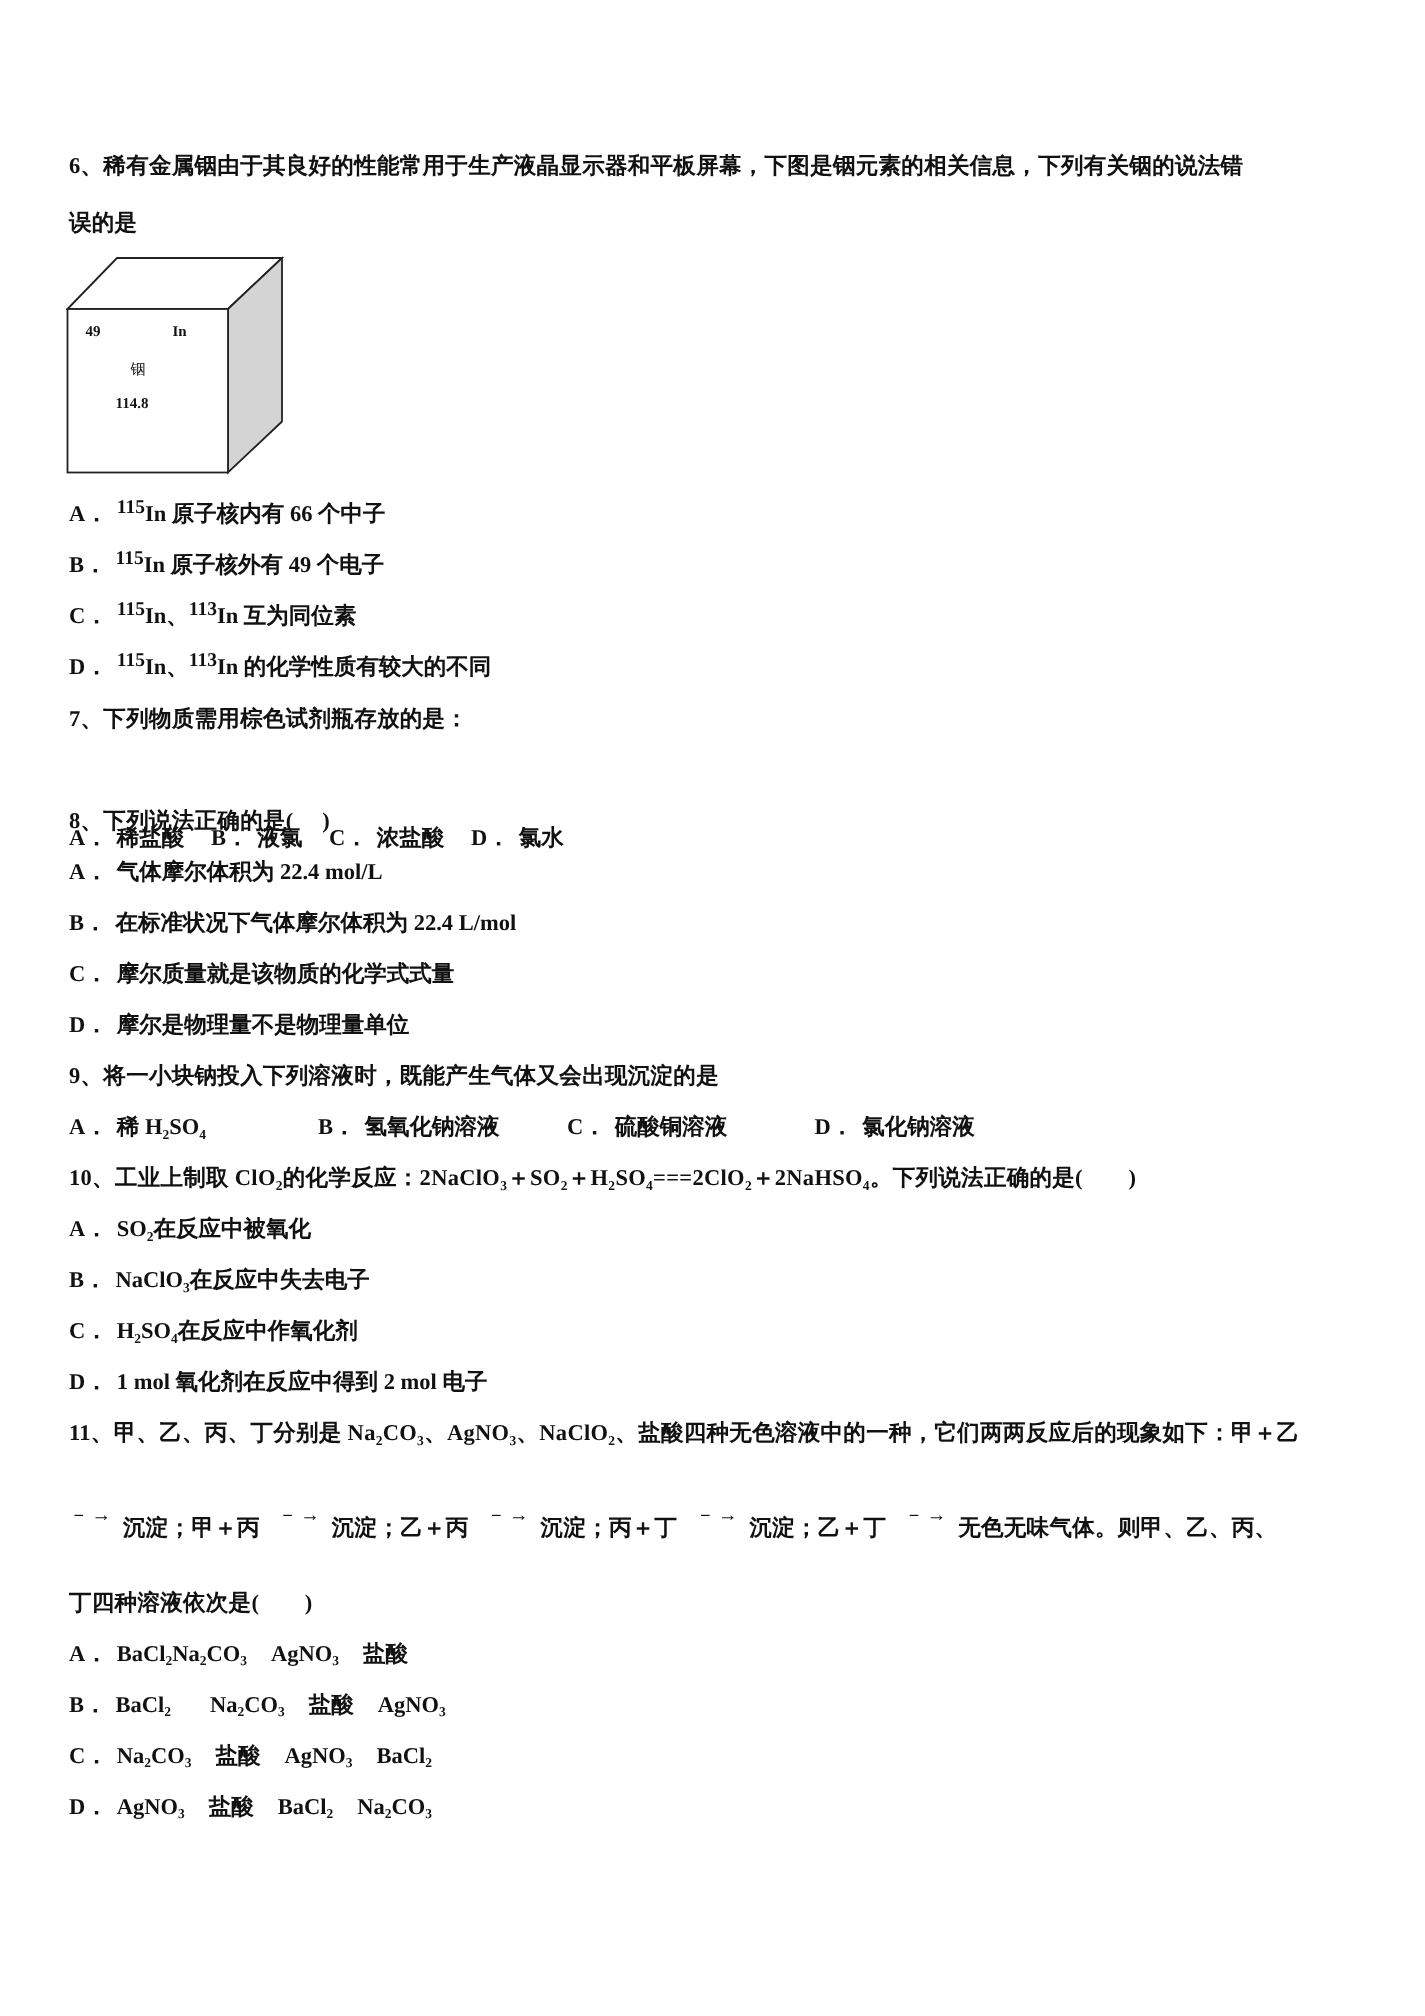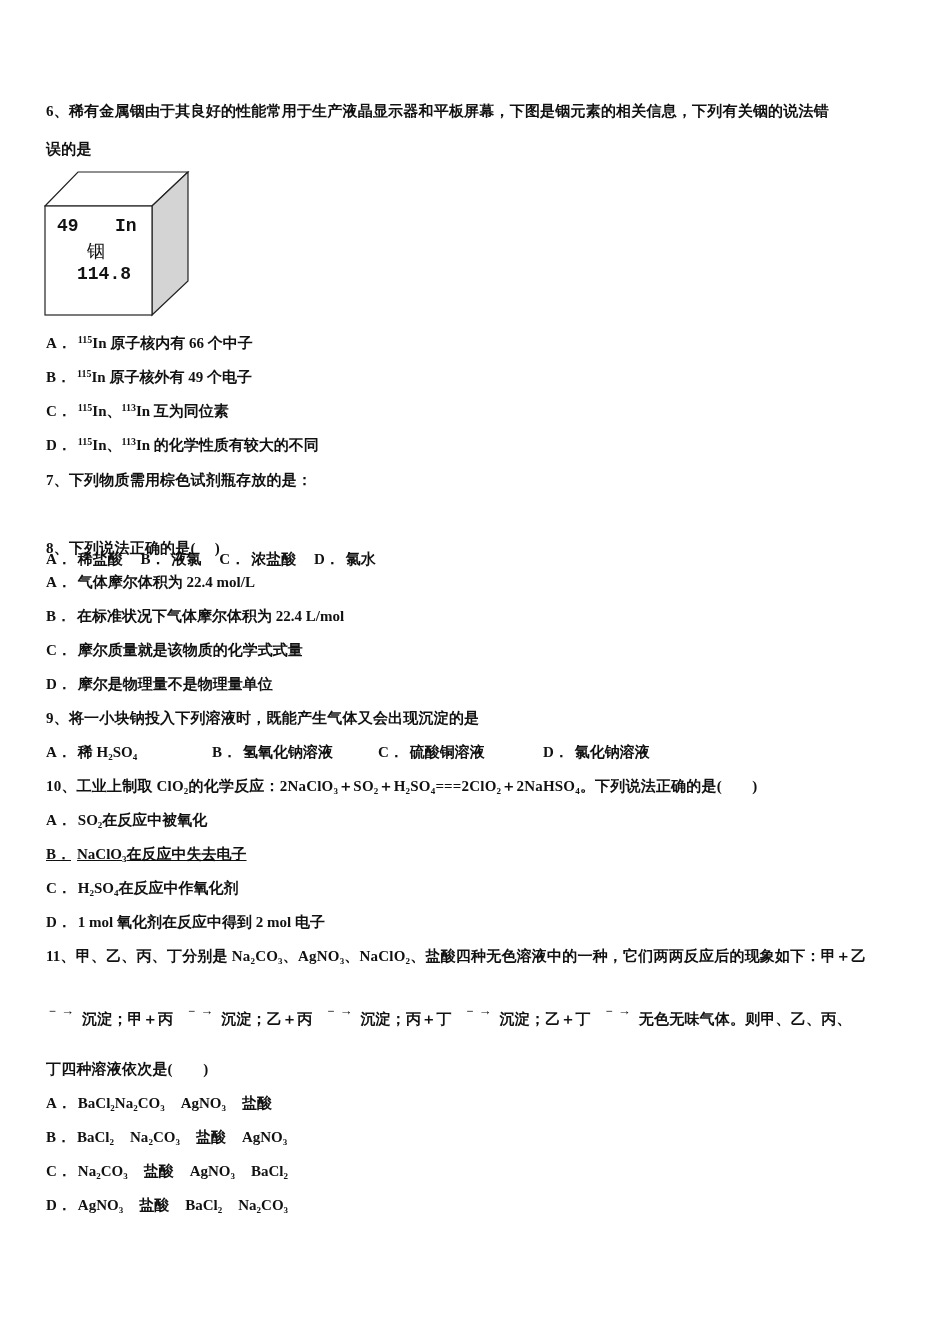--- a/index.html
+++ b/index.html
@@ -9,28 +9,28 @@
     color: #111111;
   }
   .line {
     position: absolute; left: 46px; font-size: 15px; line-height: 20px;
     white-space: nowrap;
   }
   .stem { font-weight: bold; letter-spacing: 0.2px; }
   .opt { font-weight: bold; }
   .opt .lbl { font-weight: bold; margin-right: 6px; }
   sub { font-size: 9px; vertical-align: -3px; line-height: 0; }
-  sup { font-size: 10px; vertical-align: 5px; line-height: 0; }
+  sup { font-size: 13px; vertical-align: 5px; line-height: 0; }
   .gap { display: inline-block; width: 14px; }
   .arrow {
     display: inline-block; font-size: 13px; position: relative; top: -9px;
     font-weight: normal; letter-spacing: 2px; margin: 0 6px 0 0;
   }
   .cube { position: absolute; left: 44px; top: 171px; width: 146px; height: 146px; }
-  .cube-text { position: absolute; font-family: Liberation Mono, monospace; font-weight: bold; font-size: 18px; color: #111; }
+  .cube-text { position: absolute; font-family: Liberation Serif, serif; font-weight: bold; font-size: 10px; color: #111; }
 </style>
 </head>
 <body>
 
 <div class="line stem" style="top:101px;">6、稀有金属铟由于其良好的性能常用于生产液晶显示器和平板屏幕，下图是铟元素的相关信息，下列有关铟的说法错</div>
 <div class="line stem" style="top:139px;">误的是</div>
 
 <div class="cube">
   <svg width="146" height="146" viewBox="0 0 146 146">
     <polygon points="1,35 34,1 144,1 108,35" fill="#ffffff" stroke="#222" stroke-width="1.2"></polygon>
@@ -66,26 +66,26 @@
 
 <div class="line stem" style="top:708px;">9、将一小块钠投入下列溶液时，既能产生气体又会出现沉淀的是</div>
 <div class="line opt" style="top:742px; left:46px;"><span class="lbl">A．</span><span id="q9a"><span>稀 H</span><sub>2</sub><span>SO</span><sub>4</sub></span></div>
 <div class="line opt" style="top:742px; left:212px;"><span class="lbl">B．</span><span>氢氧化钠溶液</span></div>
 <div class="line opt" style="top:742px; left:378px;"><span class="lbl">C．</span><span>硫酸铜溶液</span></div>
 <div class="line opt" style="top:742px; left:543px;"><span class="lbl">D．</span><span>氯化钠溶液</span></div>
 
 <div class="line stem" style="top:776px;" id="q10-stem"><span>10、工业上制取 ClO</span><sub>2</sub><span>的化学反应：2NaClO</span><sub>3</sub><span>＋SO</span><sub>2</sub><span>＋H</span><sub>2</sub><span>SO</span><sub>4</sub><span>===2ClO</span><sub>2</sub><span>＋2NaHSO</span><sub>4</sub><span>。下列说法正确的是(　　)</span></div>
 <div id="q10-options">
     <div class="line opt" style="top: 810px;"><span class="lbl">A．</span><span>SO</span><sub>2</sub><span>在反应中被氧化</span></div>
-    <div class="line opt" style="top: 844px; text-decoration: underline;"><span class="lbl">B．</span><span>NaClO</span><sub>3</sub><span>在反应中失去电子</span></div>
+    <div class="line opt" style="top: 844px;"><span class="lbl">B．</span><span>NaClO</span><sub>3</sub><span>在反应中失去电子</span></div>
     <div class="line opt" style="top: 878px;"><span class="lbl">C．</span><span>H</span><sub>2</sub><span>SO</span><sub>4</sub><span>在反应中作氧化剂</span></div>
     <div class="line opt" style="top: 912px;"><span class="lbl">D．</span><span>1 mol 氧化剂在反应中得到 2 mol 电子</span></div>
   </div>
 
 <div class="line stem" style="top:946px;" id="q11-stem1"><span>11、甲、乙、丙、丁分别是 Na</span><sub>2</sub><span>CO</span><sub>3</sub><span>、AgNO</span><sub>3</sub><span>、NaClO</span><sub>2</sub><span>、盐酸四种无色溶液中的一种，它们两两反应后的现象如下：甲＋乙</span></div>
 <div class="line stem" style="top:1009px; left:46px;" id="q11-stem2"><span class="arrow">－→</span><span style="margin-right: 12px;">沉淀；甲＋丙</span><span class="arrow">－→</span><span style="margin-right: 12px;">沉淀；乙＋丙</span><span class="arrow">－→</span><span style="margin-right: 12px;">沉淀；丙＋丁</span><span class="arrow">－→</span><span style="margin-right: 12px;">沉淀；乙＋丁</span><span class="arrow">－→</span><span style="margin-right: 12px;">无色无味气体。则甲、乙、丙、</span></div>
 <div class="line stem" style="top:1059px;">丁四种溶液依次是(　　)</div>
 <div id="q11-options">
     <div class="line opt" style="top: 1093px;"><span class="lbl">A．</span><span><span>BaCl</span><sub>2</sub></span><span style=""><span>Na</span><sub>2</sub><span>CO</span><sub>3</sub></span><span style="margin-left: 16px;"><span>AgNO</span><sub>3</sub></span><span style="margin-left: 16px;"><span>盐酸</span></span></div>
-    <div class="line opt" style="top: 1127px;"><span class="lbl">B．</span><span><span>BaCl</span><sub>2</sub></span><span style="margin-left: 16px; text-align: right;"><span>Na</span><sub>2</sub><span>CO</span><sub>3</sub></span><span style="margin-left: 16px;"><span>盐酸</span></span><span style="margin-left: 16px;"><span>AgNO</span><sub>3</sub></span></div>
+    <div class="line opt" style="top: 1127px;"><span class="lbl">B．</span><span><span>BaCl</span><sub>2</sub></span><span style="margin-left: 26px; text-align: right;"><span>Na</span><sub>2</sub><span>CO</span><sub>3</sub></span><span style="margin-left: 16px;"><span>盐酸</span></span><span style="margin-left: 16px;"><span>AgNO</span><sub>3</sub></span></div>
     <div class="line opt" style="top: 1161px;"><span class="lbl">C．</span><span><span>Na</span><sub>2</sub><span>CO</span><sub>3</sub></span><span style="margin-left: 16px;"><span>盐酸</span></span><span style="margin-left: 16px;"><span>AgNO</span><sub>3</sub></span><span style="margin-left: 16px;"><span>BaCl</span><sub>2</sub></span></div>
     <div class="line opt" style="top: 1195px;"><span class="lbl">D．</span><span><span>AgNO</span><sub>3</sub></span><span style="margin-left: 16px;"><span>盐酸</span></span><span style="margin-left: 16px;"><span>BaCl</span><sub>2</sub></span><span style="margin-left: 16px;"><span>Na</span><sub>2</sub><span>CO</span><sub>3</sub></span></div>
   </div>
 
 </body></html>

